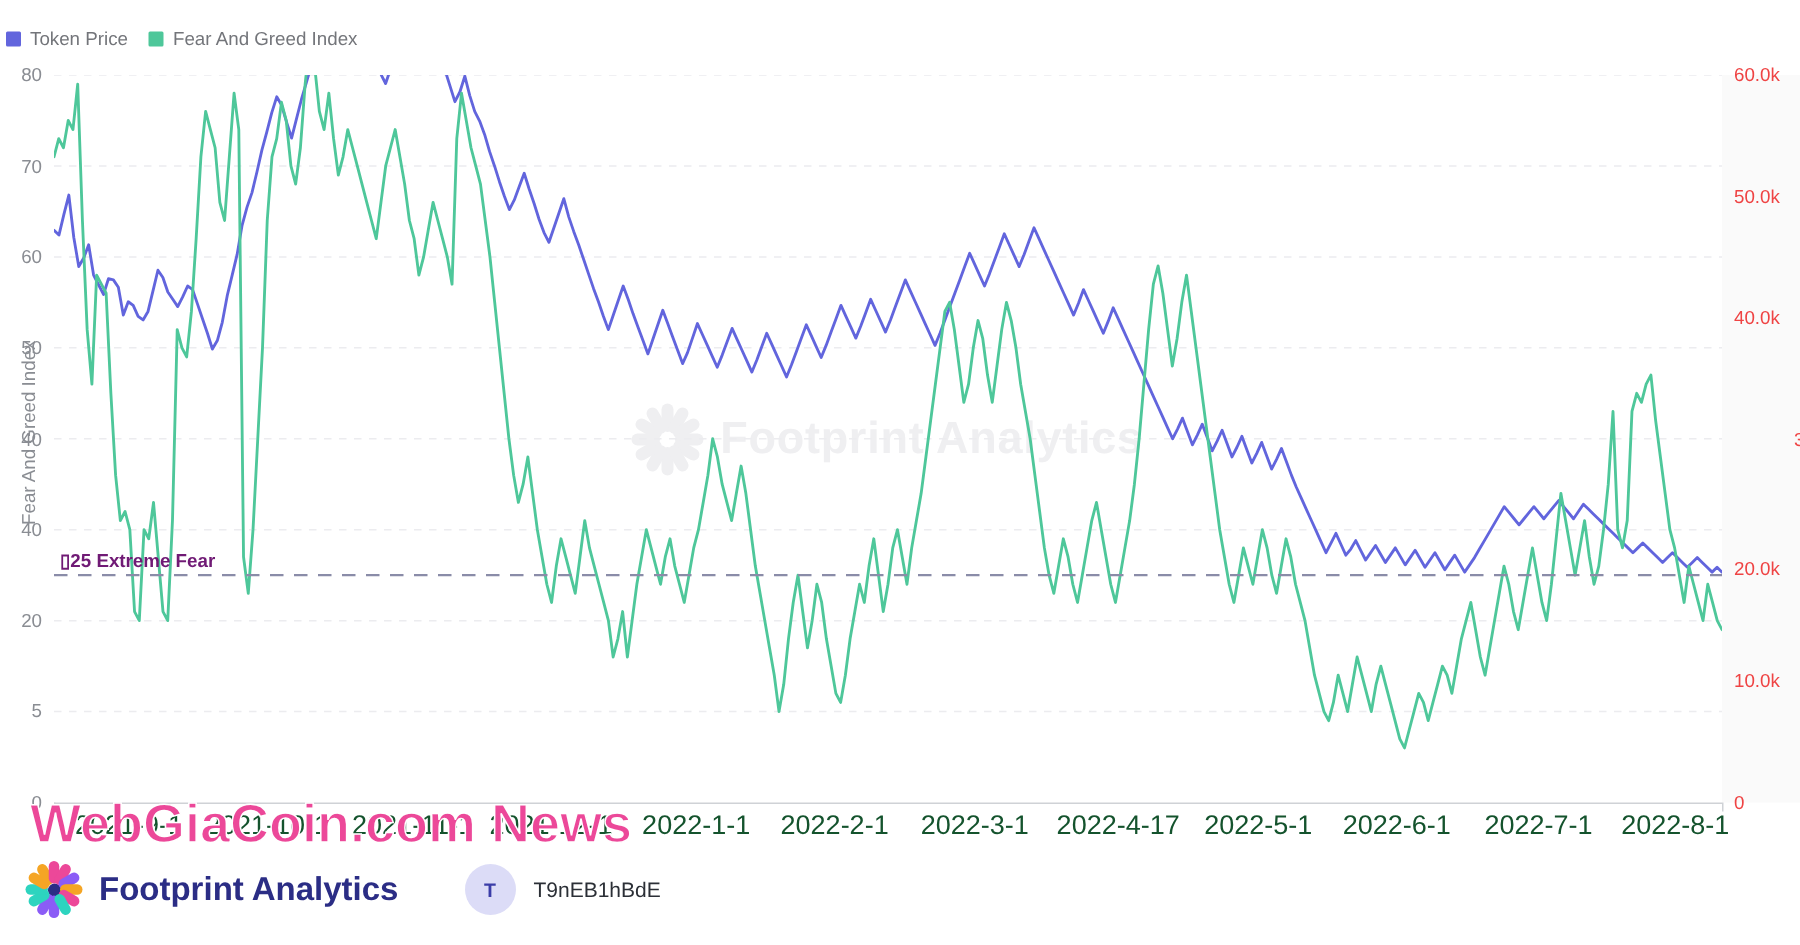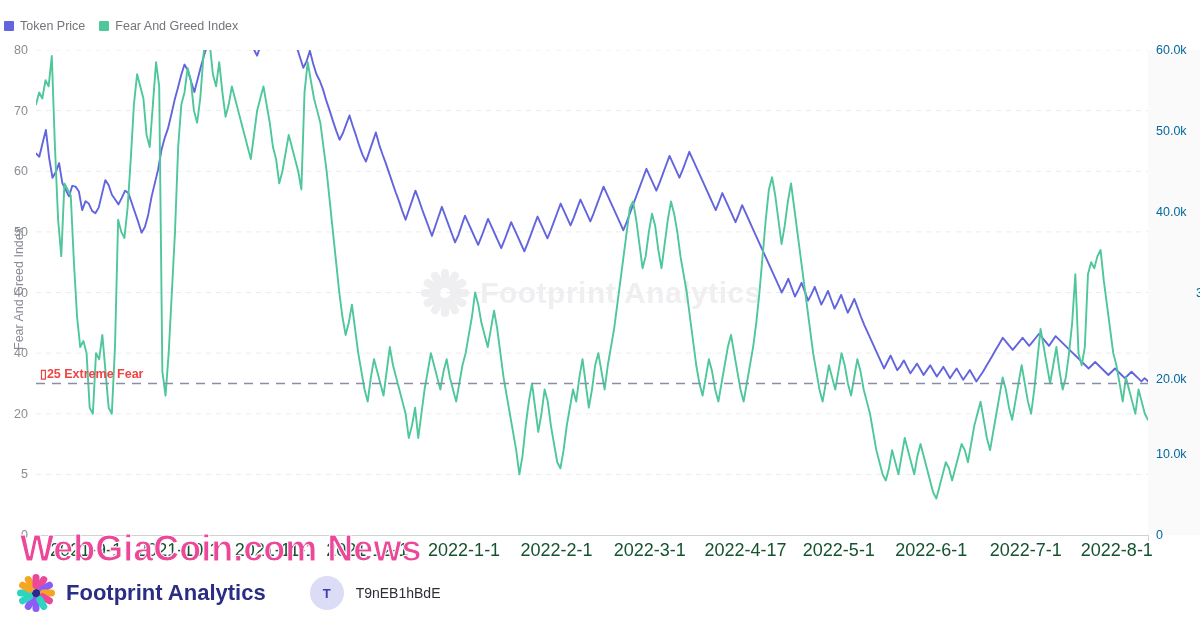--- a/index.html
+++ b/index.html
@@ -21,32 +21,32 @@
 
   
   .chart-wrap { position:absolute; left:0; top:40px; width:1200px; height:508px; }
   .plot { position:absolute; left:36px; top:10px; width:1112px; height:485px; }
   .plot-bg-right { position:absolute; left:1148px; top:10px; width:52px; height:485px;
                    background:#fafafa; }
 
   svg.lines { position:absolute; left:0; top:0; width:1112px; height:485px; display:block; }
   .ytick-left { position:absolute; font-size:12.5px; color:#8a8d93; text-align:right;
                 width:28px; transform:translateY(-50%); white-space:nowrap; }
-  .ytick-right { position:absolute; font-size:12.5px; color:#0369a1; text-align:left;
+  .ytick-right { position:absolute; font-size:12.5px; color:#ef4444; text-align:left;
                  transform:translateY(-50%); white-space:nowrap; }
   .xtick { position:absolute; font-size:18px; color:#14532d; transform:translateX(-50%);
            white-space:nowrap; }
 
   .axis-title-left { position:absolute; font-size:12.5px; color:#8a8d93;
                      transform-origin:left top; transform:rotate(-90deg);
                      white-space:nowrap; }
 
   .axis-line { position:absolute; background:#cfd2d6; }
 
-  .threshold-label { position:absolute; font-size:12.5px; color:#ef4444;
+  .threshold-label { position:absolute; font-size:12.5px; color:#701a75;
                      font-weight:bold; white-space:nowrap; }
 
   
   .watermark { position:absolute; left:0; top:0; width:1112px; height:485px;
                display:flex; align-items:center; justify-content:center;
                pointer-events:none; }
   .watermark-text { font-size:30px; color:#efeff1; font-weight:600;
                     letter-spacing:0.5px; white-space:nowrap; }
   .wm-mark { position:relative; width:46px; height:46px; margin-right:12px; flex:none; }
   .wm-mark span { position:absolute; left:50%; top:50%; width:8px; height:19px;

